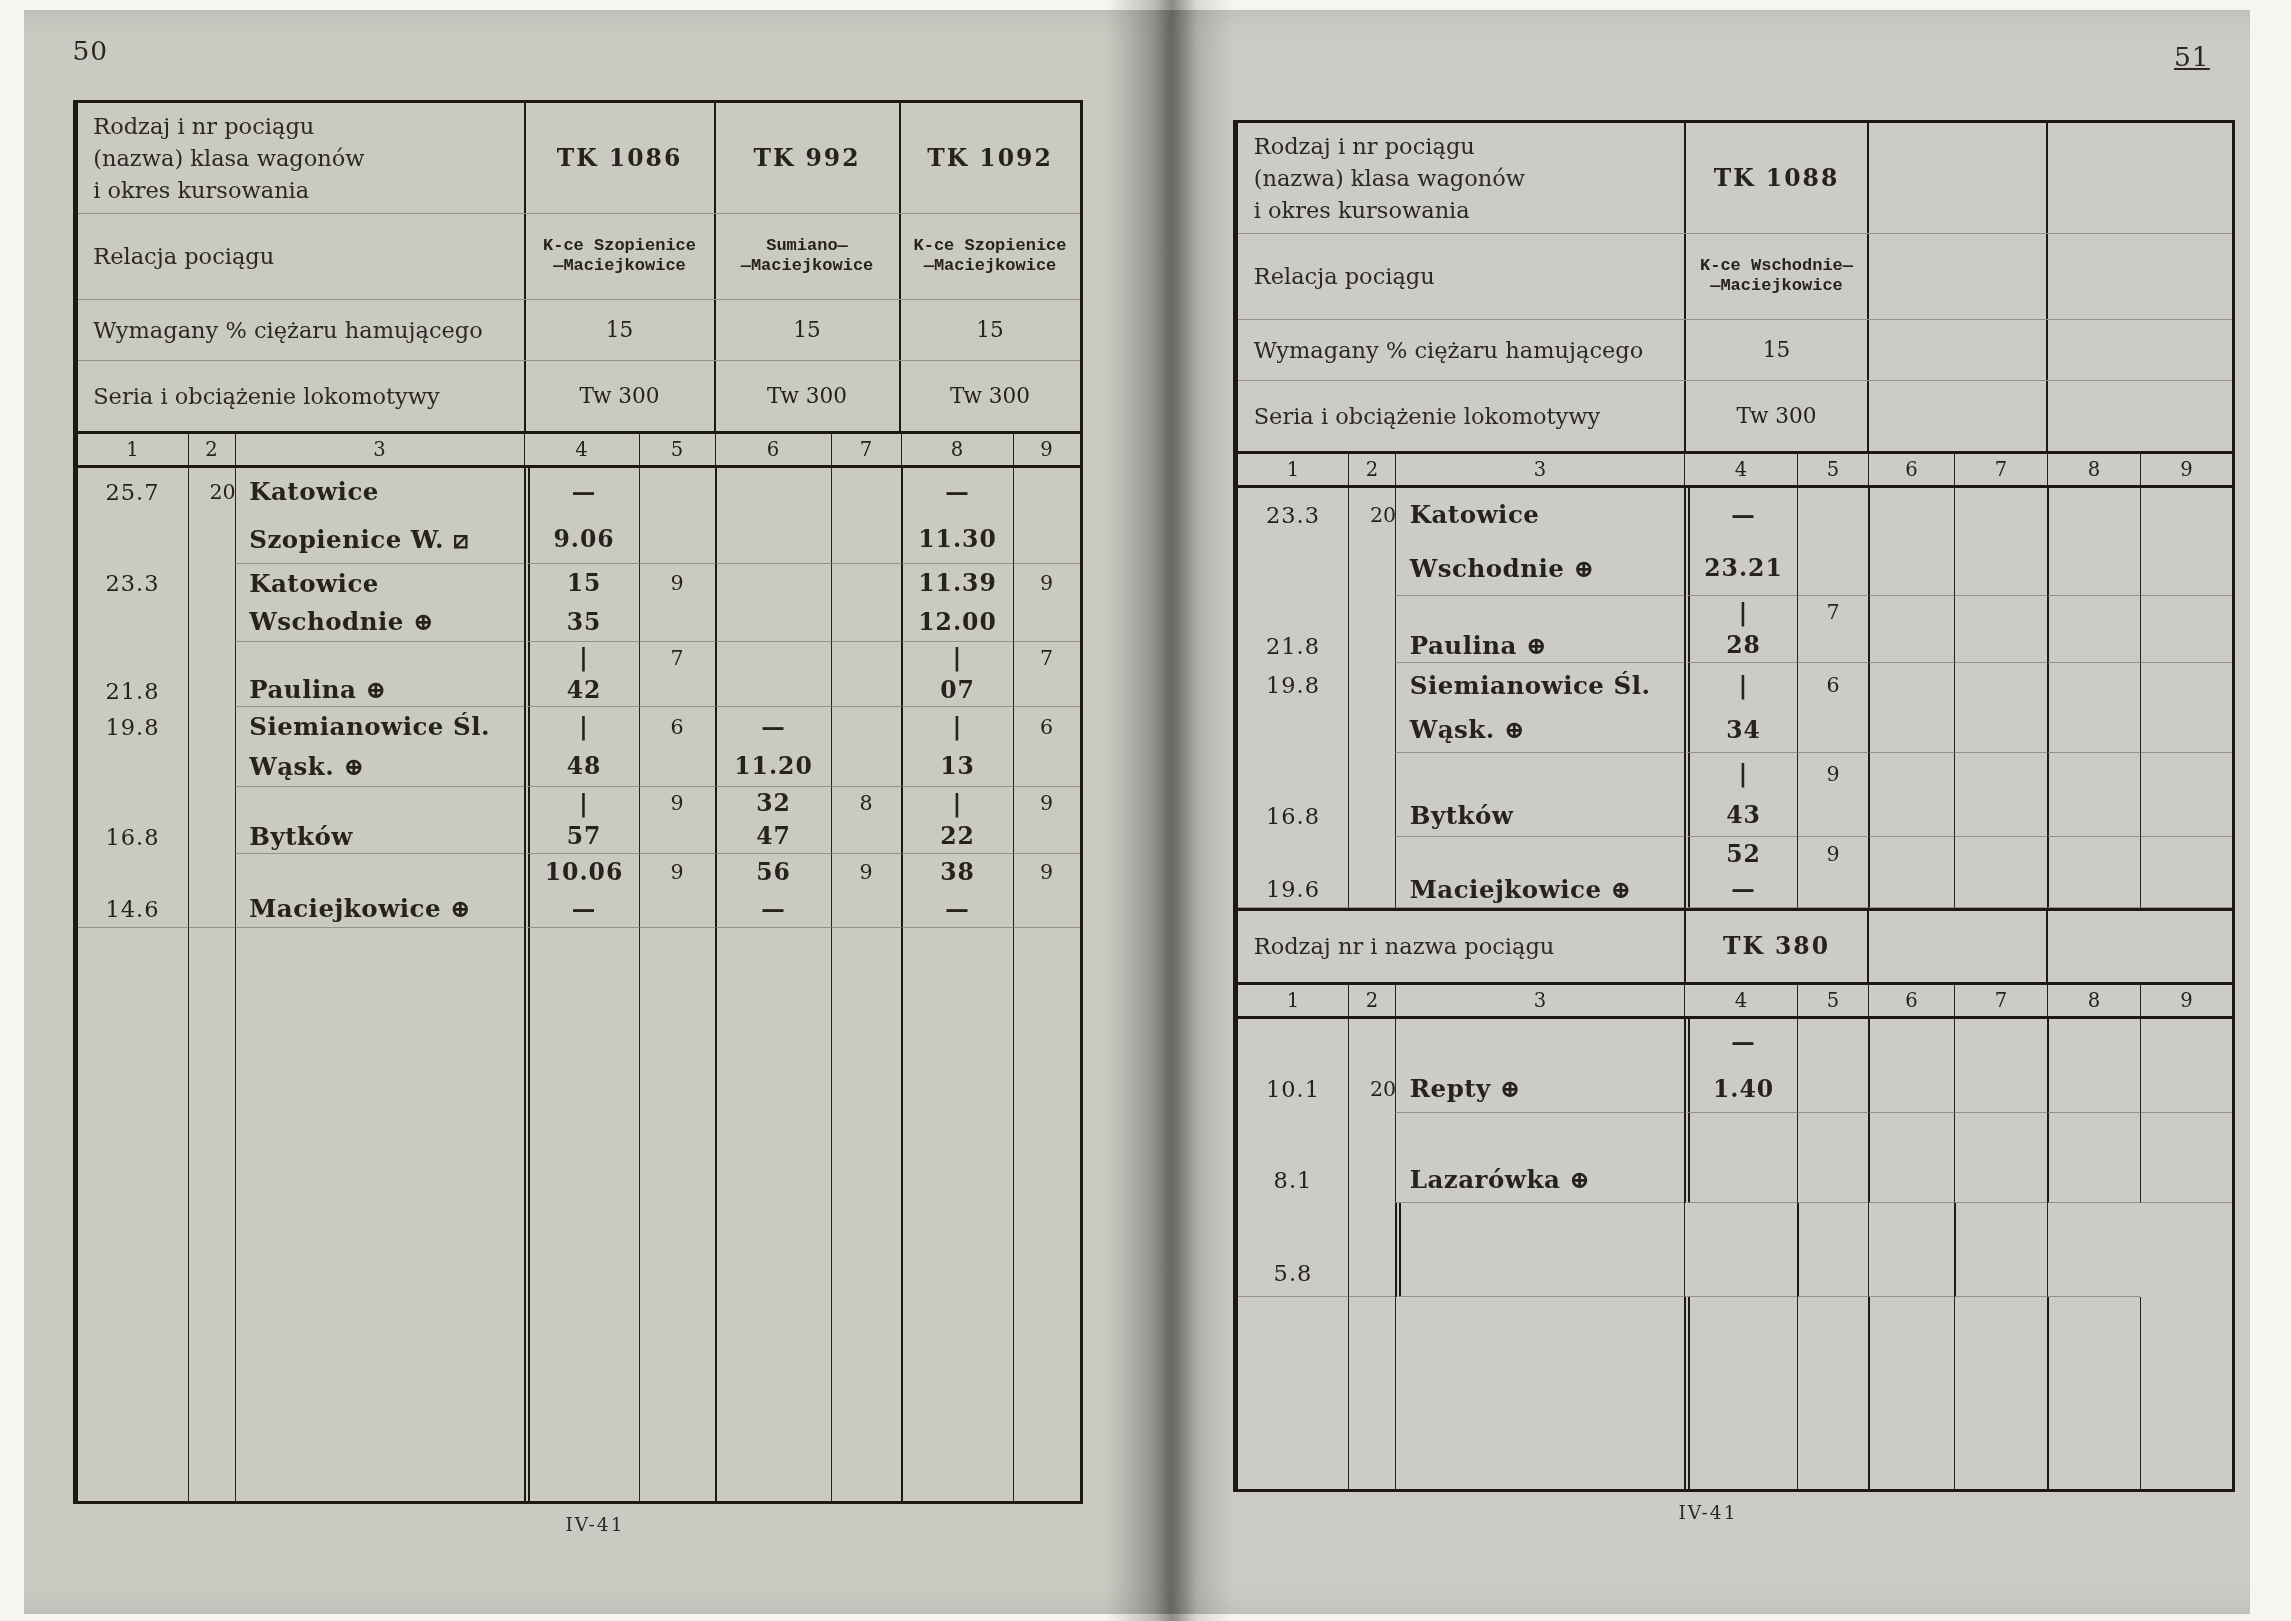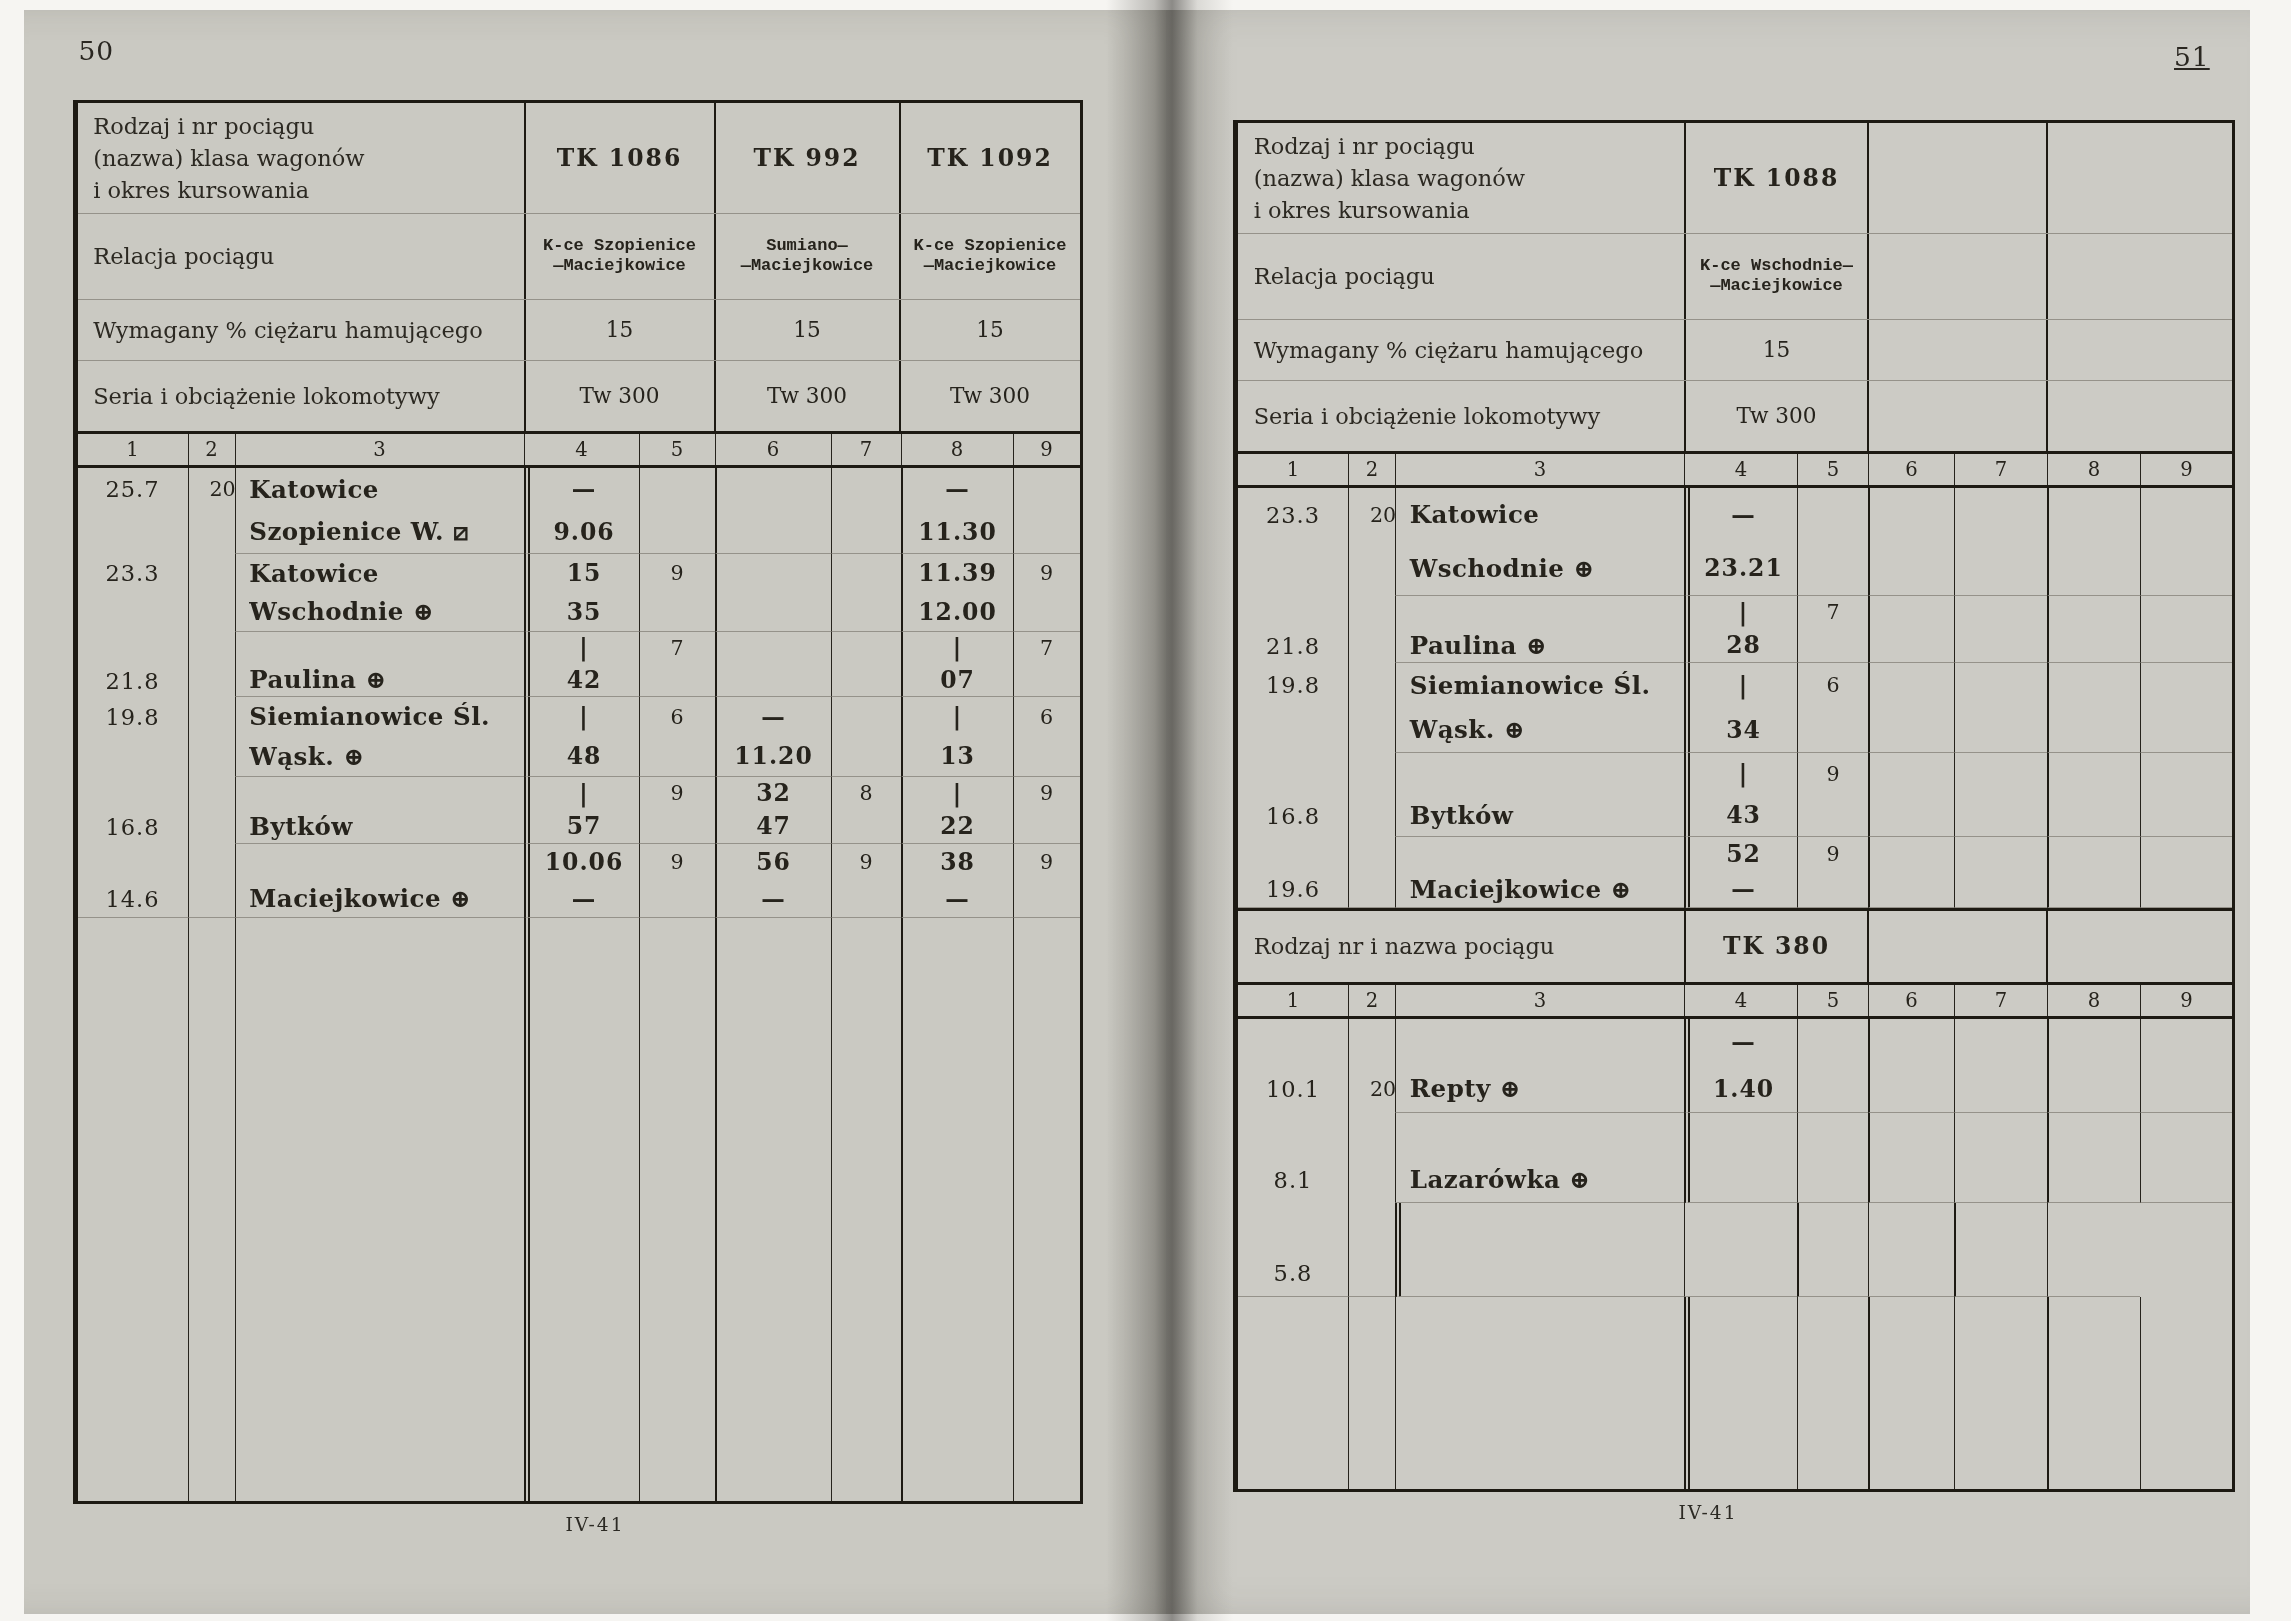--- a/index.html
+++ b/index.html
@@ -65,39 +65,39 @@
   .block .c3,.block .c4,.block .c5,.block .c6,.block .c7,.block .c8,.block .c9{border-bottom:1px solid var(--faint);}
   .block.final .c1,.block.final .c2{border-bottom:1px solid var(--faint);}
   .sta .sl{justify-content:flex-start;padding-left:13.7px;}
   .km{font-size:22.5px;letter-spacing:1px;}
   .seq{font-size:20.6px;}
   .sname{font-weight:bold;font-size:24.5px;letter-spacing:0.5px;font-family:"DejaVu Serif","DejaVu Sans",serif;}
   .tt{font-weight:bold;font-size:23.5px;letter-spacing:1px;}
   .mm{font-size:20.6px;}
   .bar{font-size:24.5px;font-weight:bold;}
 
-  .b1{height:86px;}.b2{height:78px;}.b3{height:65px;}.b4{height:80px;}.b5{height:67px;}.b6{height:74px;}
+  .b1{height:96px;}.b2{height:78px;}.b3{height:65px;}.b4{height:80px;}.b5{height:67px;}.b6{height:74px;}
   .rb1{height:108px;}.rb2{height:67px;}.rb3{height:90px;}.rb4{height:84px;}.rb5{height:71px;}
   .rc1{height:94px;}.rc2{height:90px;}.rc3{height:94px;}
   .filler{flex:1;}
   .filler .cell{border-bottom:none;}
 
   
   .midband{display:grid;grid-template-columns:446px 183px 179px 1fr;height:74px;border-top:3.9px solid var(--ink2);}
   .midband .hcell{justify-content:center;}
 
   .caption{position:absolute;width:100%;text-align:center;font-size:18.6px;letter-spacing:2px;color:#2c2a24;}
 </style>
 </head>
 <body>
 
 <div class="scan">
 
   <div class="page page-left">
-    <div class="pagenum" style="left:55px;top:25.5px;">50</div>
+    <div class="pagenum" style="left:49px;top:25.5px;">50</div>
 
     <div class="tt-table lt" style="left:49px;top:90px;width:1010px;height:1404px;">
 
       <div class="hrow hr1">
         <div class="hcell hlabel">
           <span>Rodzaj i nr pociągu</span>
           <span>(nazwa) klasa wagonów</span>
           <span>i okres kursowania</span>
         </div>
         <div class="hcell">

